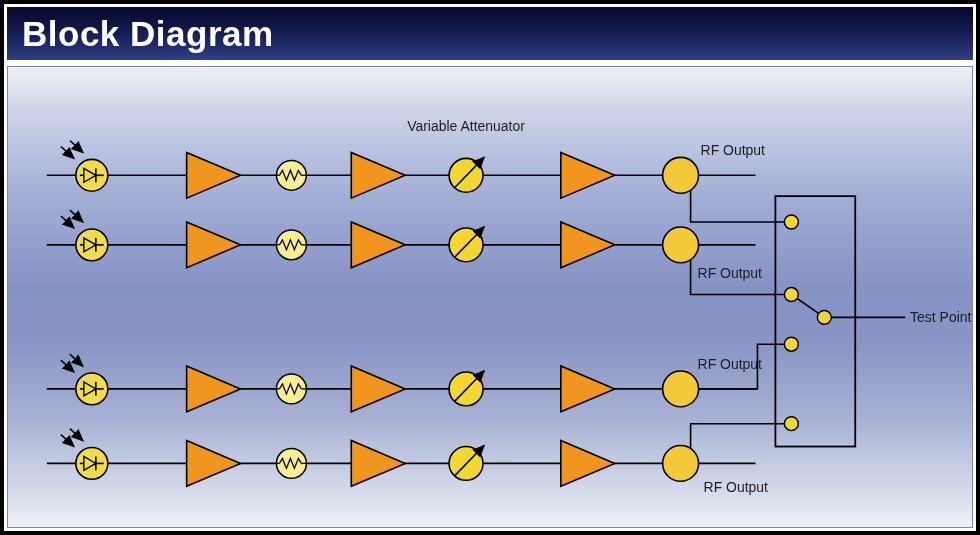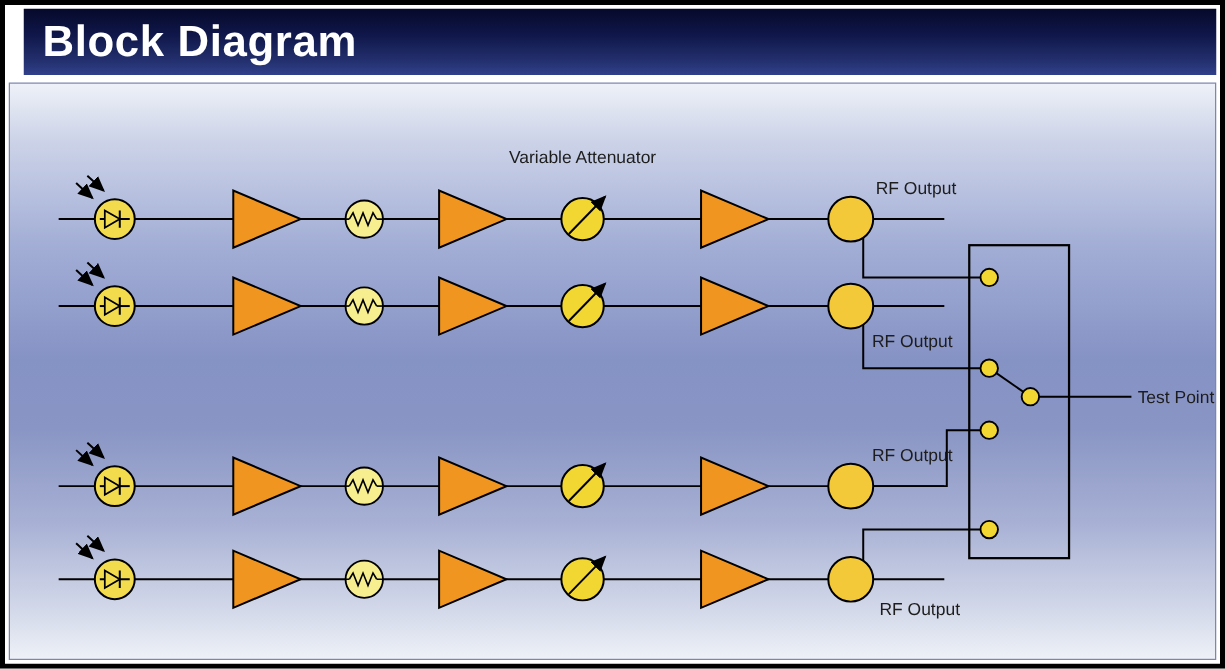--- a/index.html
+++ b/index.html
@@ -9,21 +9,20 @@
     border:4px solid #000;
     background:#ffffff;
     padding:3px;
     display:flex; flex-direction:column;
   }
   .title-bar {
     height:53px; flex:0 0 53px;
     background:linear-gradient(180deg,#06092b 0%,#10174a 40%,#243170 80%,#31408a 100%);
     display:flex; align-items:center;
     padding-left:15px;
-    margin-left:12px;
   }
   .title-text {
     color:var(--title-text,#ffffff);
     font-size:35px; font-weight:bold; letter-spacing:0.5px;
   }
   .spacer { height:6px; flex:0 0 6px; background:#ffffff; }
   .diagram-area {
     flex:1 1 auto; position:relative;
     border:1px solid #7d86ad;
     background:linear-gradient(180deg,

